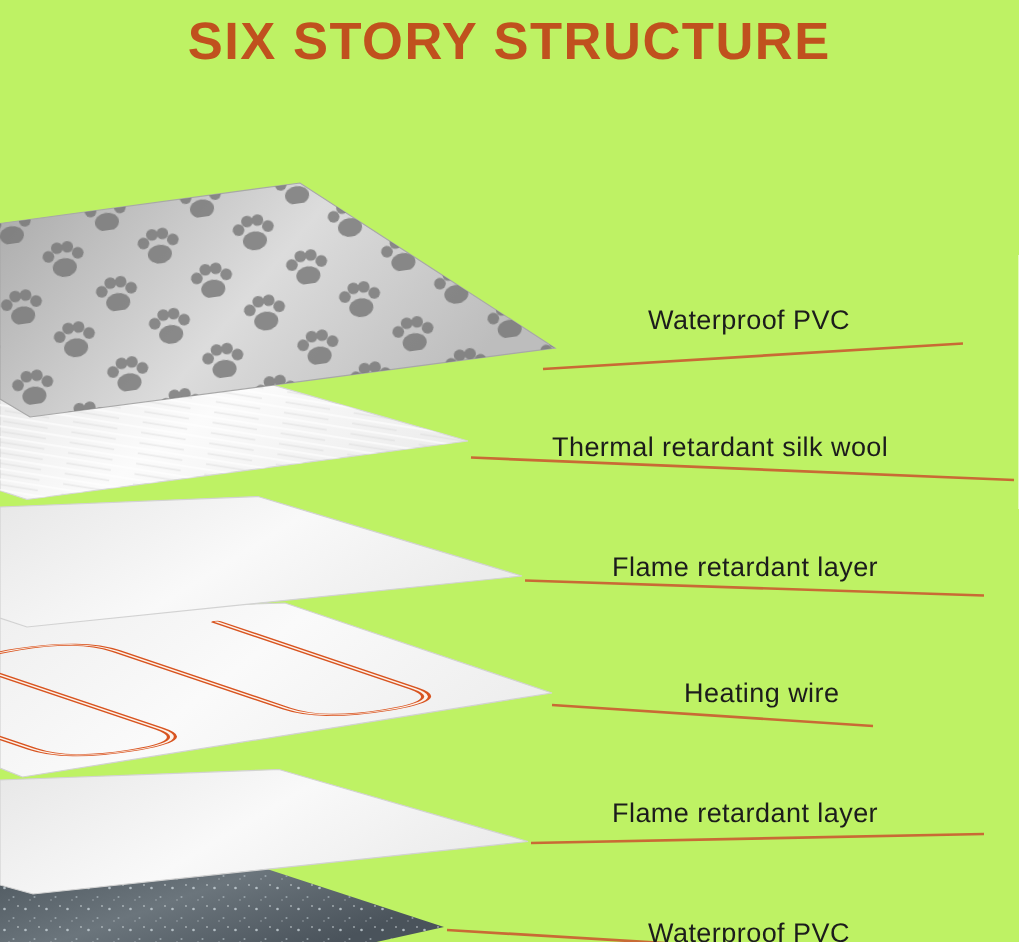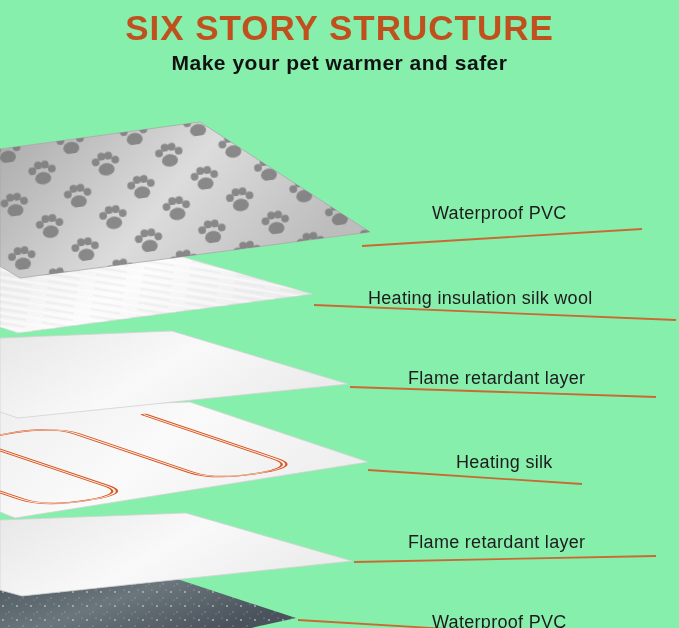--- a/index.html
+++ b/index.html
@@ -1,19 +1,19 @@
 <!DOCTYPE html>
 <html><head>
 <meta charset="utf-8">
 <style>
   html,body{margin:0;padding:0;background:#ffffff;}
   #stage{
     position:relative;
     width:679px;height:628px;
-    background:#86efac;
+    background:#bef264;
     overflow:hidden;
     font-family:"Liberation Sans",sans-serif;
   }
   .hdr{position:absolute;top:0;left:0;width:679px;text-align:center;}
   .hdr h1{
     margin:8px 0 0;
     font-size:35px;
     font-weight:bold;
     letter-spacing:1px;
   }
@@ -33,21 +33,20 @@
     letter-spacing:.3px;
   }
 </style>
 </head>
 <body>
 
 <div id="stage">
 
   <div class="hdr">
     <h1 style="color: rgb(192, 81, 30);">SIX STORY STRUCTURE</h1>
-    <div class="subtitle">Make your pet warmer and safer</div>
   </div>
 
   <svg id="diagram" width="679" height="628" viewBox="0 0 679 628">
     <defs>
       <linearGradient id="gradPaw" x1="0" y1="0" x2="1" y2="0.35">
         <stop offset="0" stop-color="#a9a9a9"></stop>
         <stop offset="0.55" stop-color="#dcdcdc"></stop>
         <stop offset="1" stop-color="#bdbdbd"></stop>
       </linearGradient>
       <linearGradient id="gradSilk" x1="0" y1="0" x2="1" y2="0.4">
@@ -133,19 +132,19 @@
       <line x1="362" y1="246" x2="642" y2="229" stroke="#C96A35"></line>
       <line x1="314" y1="305" x2="676" y2="320" stroke="#C96A35"></line>
       <line x1="350" y1="387" x2="656" y2="397" stroke="#C96A35"></line>
       <line x1="368" y1="470" x2="582" y2="484" stroke="#C96A35"></line>
       <line x1="354" y1="562" x2="656" y2="556" stroke="#C96A35"></line>
       <line x1="298" y1="620" x2="648" y2="641" stroke="#C96A35"></line>
     </g>
   </svg>
 
   <div class="layer-label" style="left:432px;top:203px">Waterproof PVC</div>
-  <div class="layer-label" style="left:368px;top:288px">Heating insulation silk wool</div>
+  <div class="layer-label" style="left:368px;top:288px">Thermal retardant silk wool</div>
   <div class="layer-label" style="left:408px;top:368px">Flame retardant layer</div>
-  <div class="layer-label" style="left:456px;top:452px">Heating silk</div>
+  <div class="layer-label" style="left:456px;top:452px">Heating wire</div>
   <div class="layer-label" style="left:408px;top:532px">Flame retardant layer</div>
   <div class="layer-label" style="left:432px;top:612px">Waterproof PVC</div>
 
 </div>
 
 </body></html>

